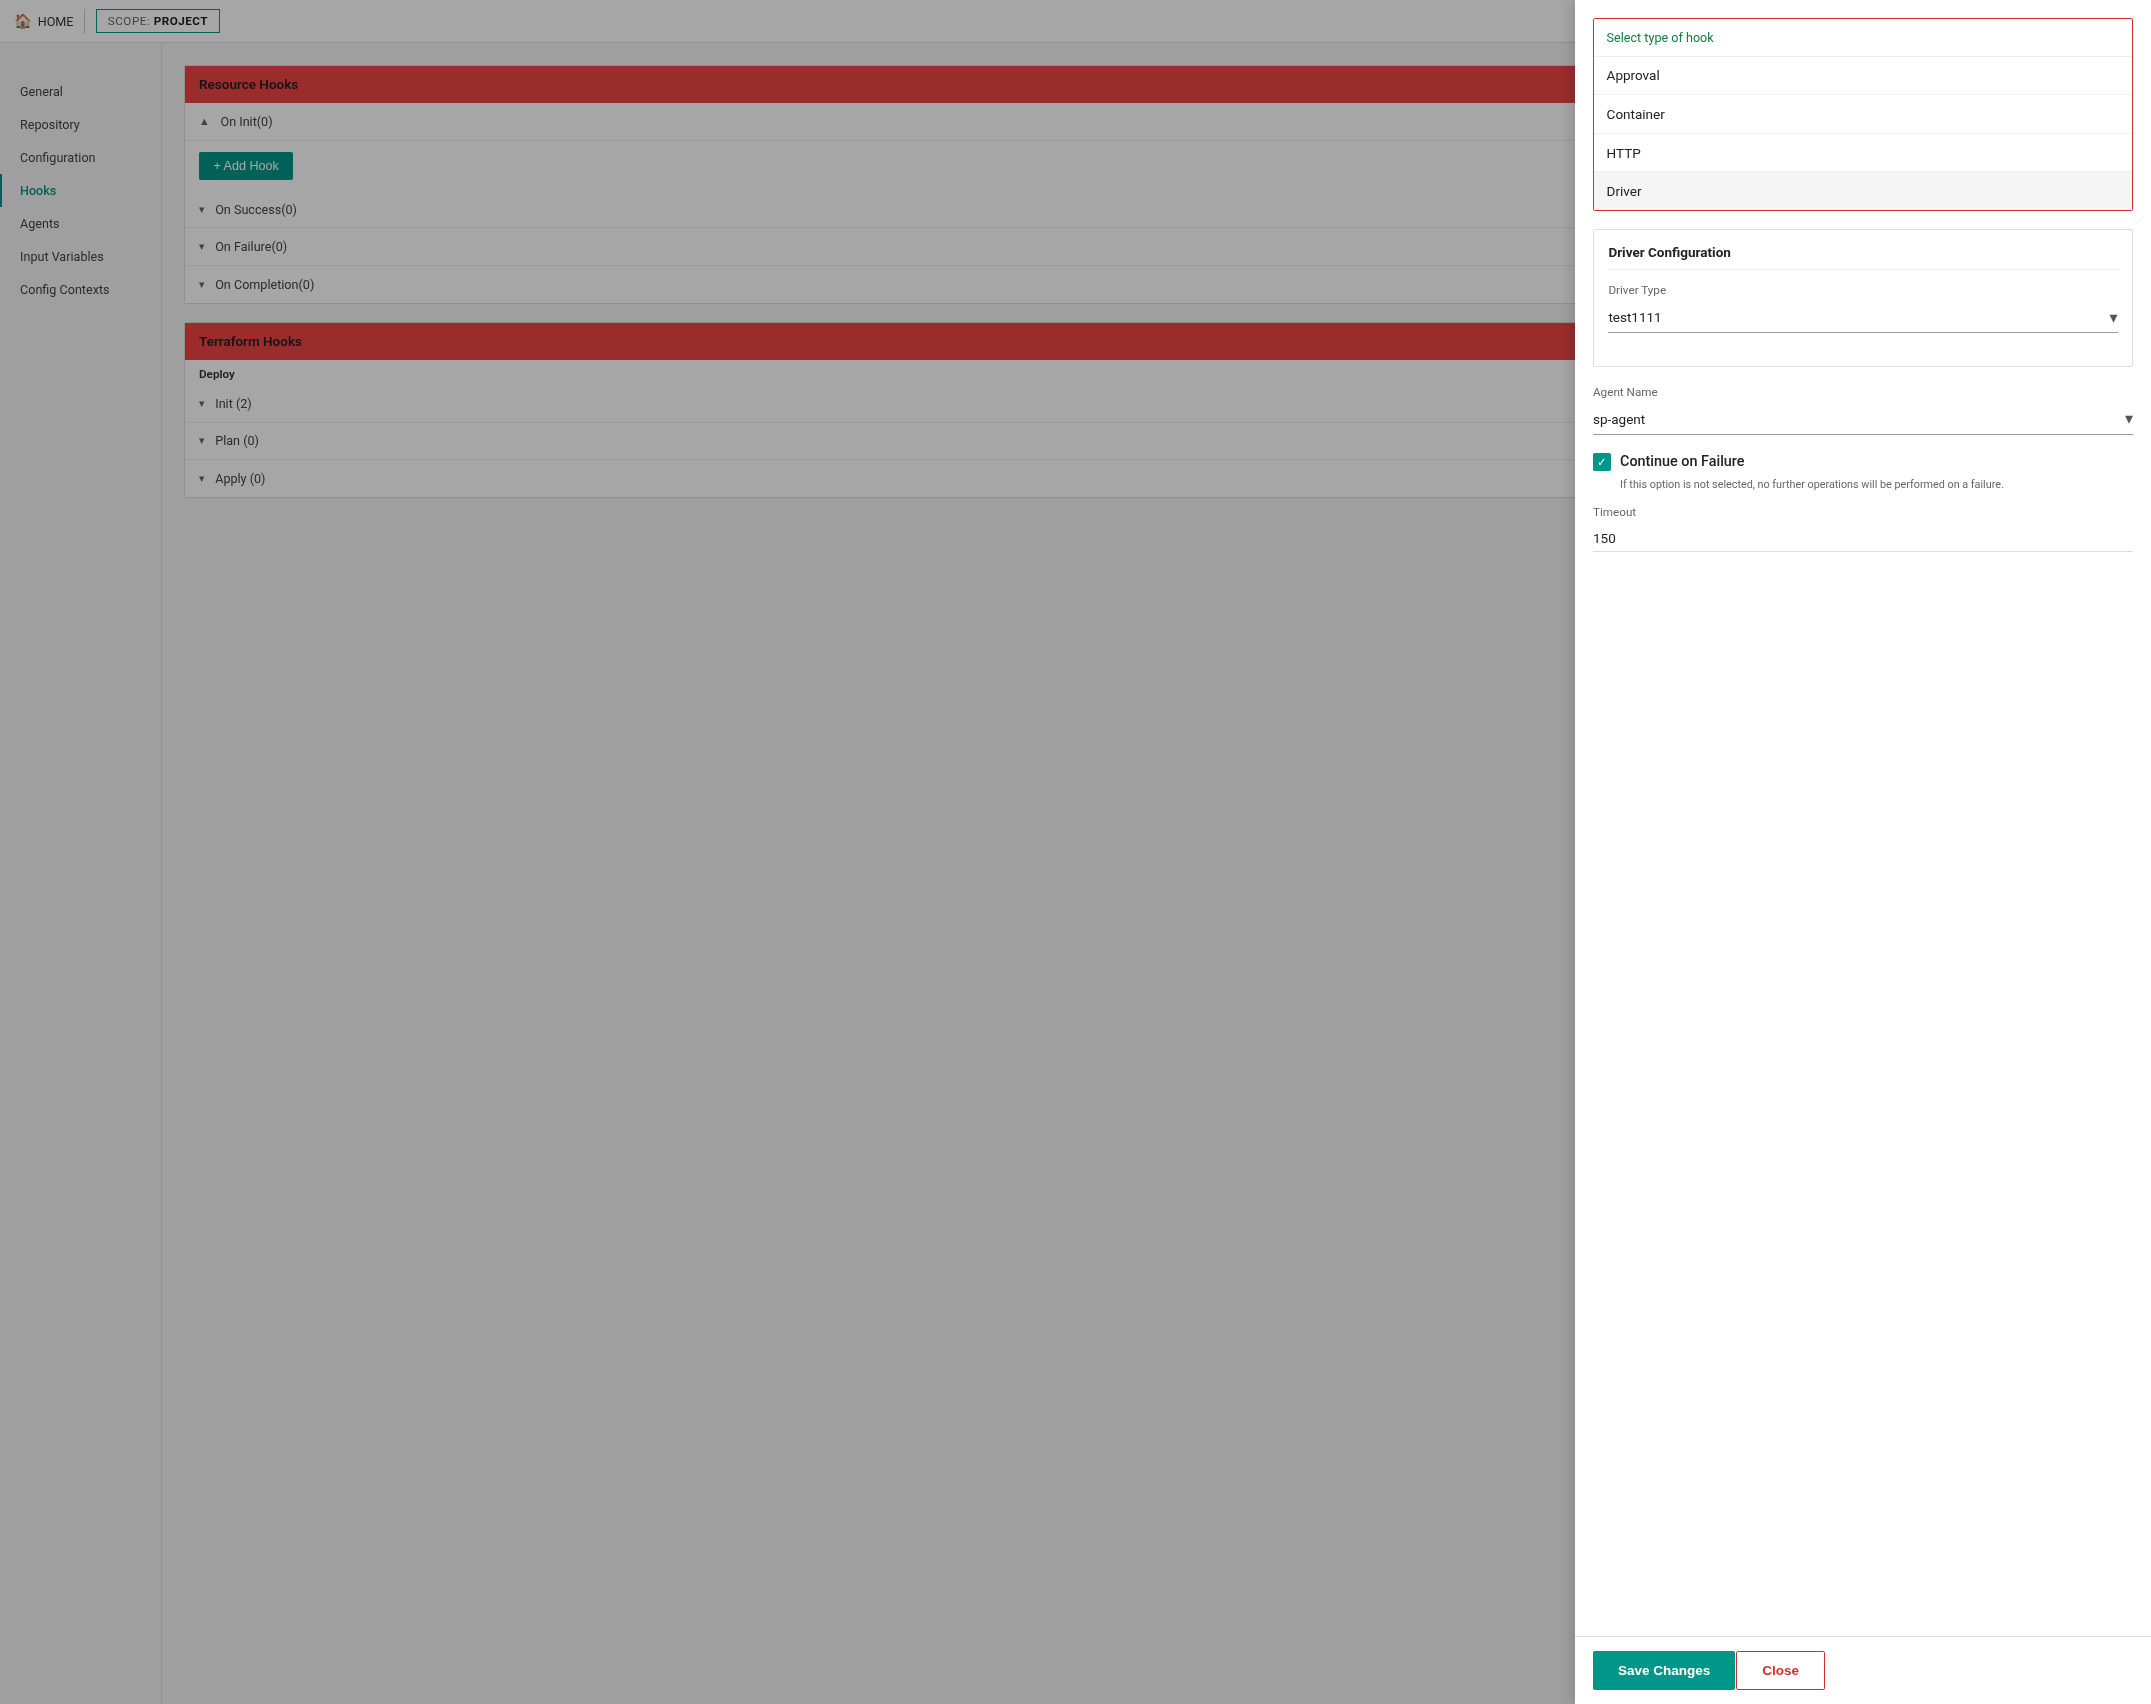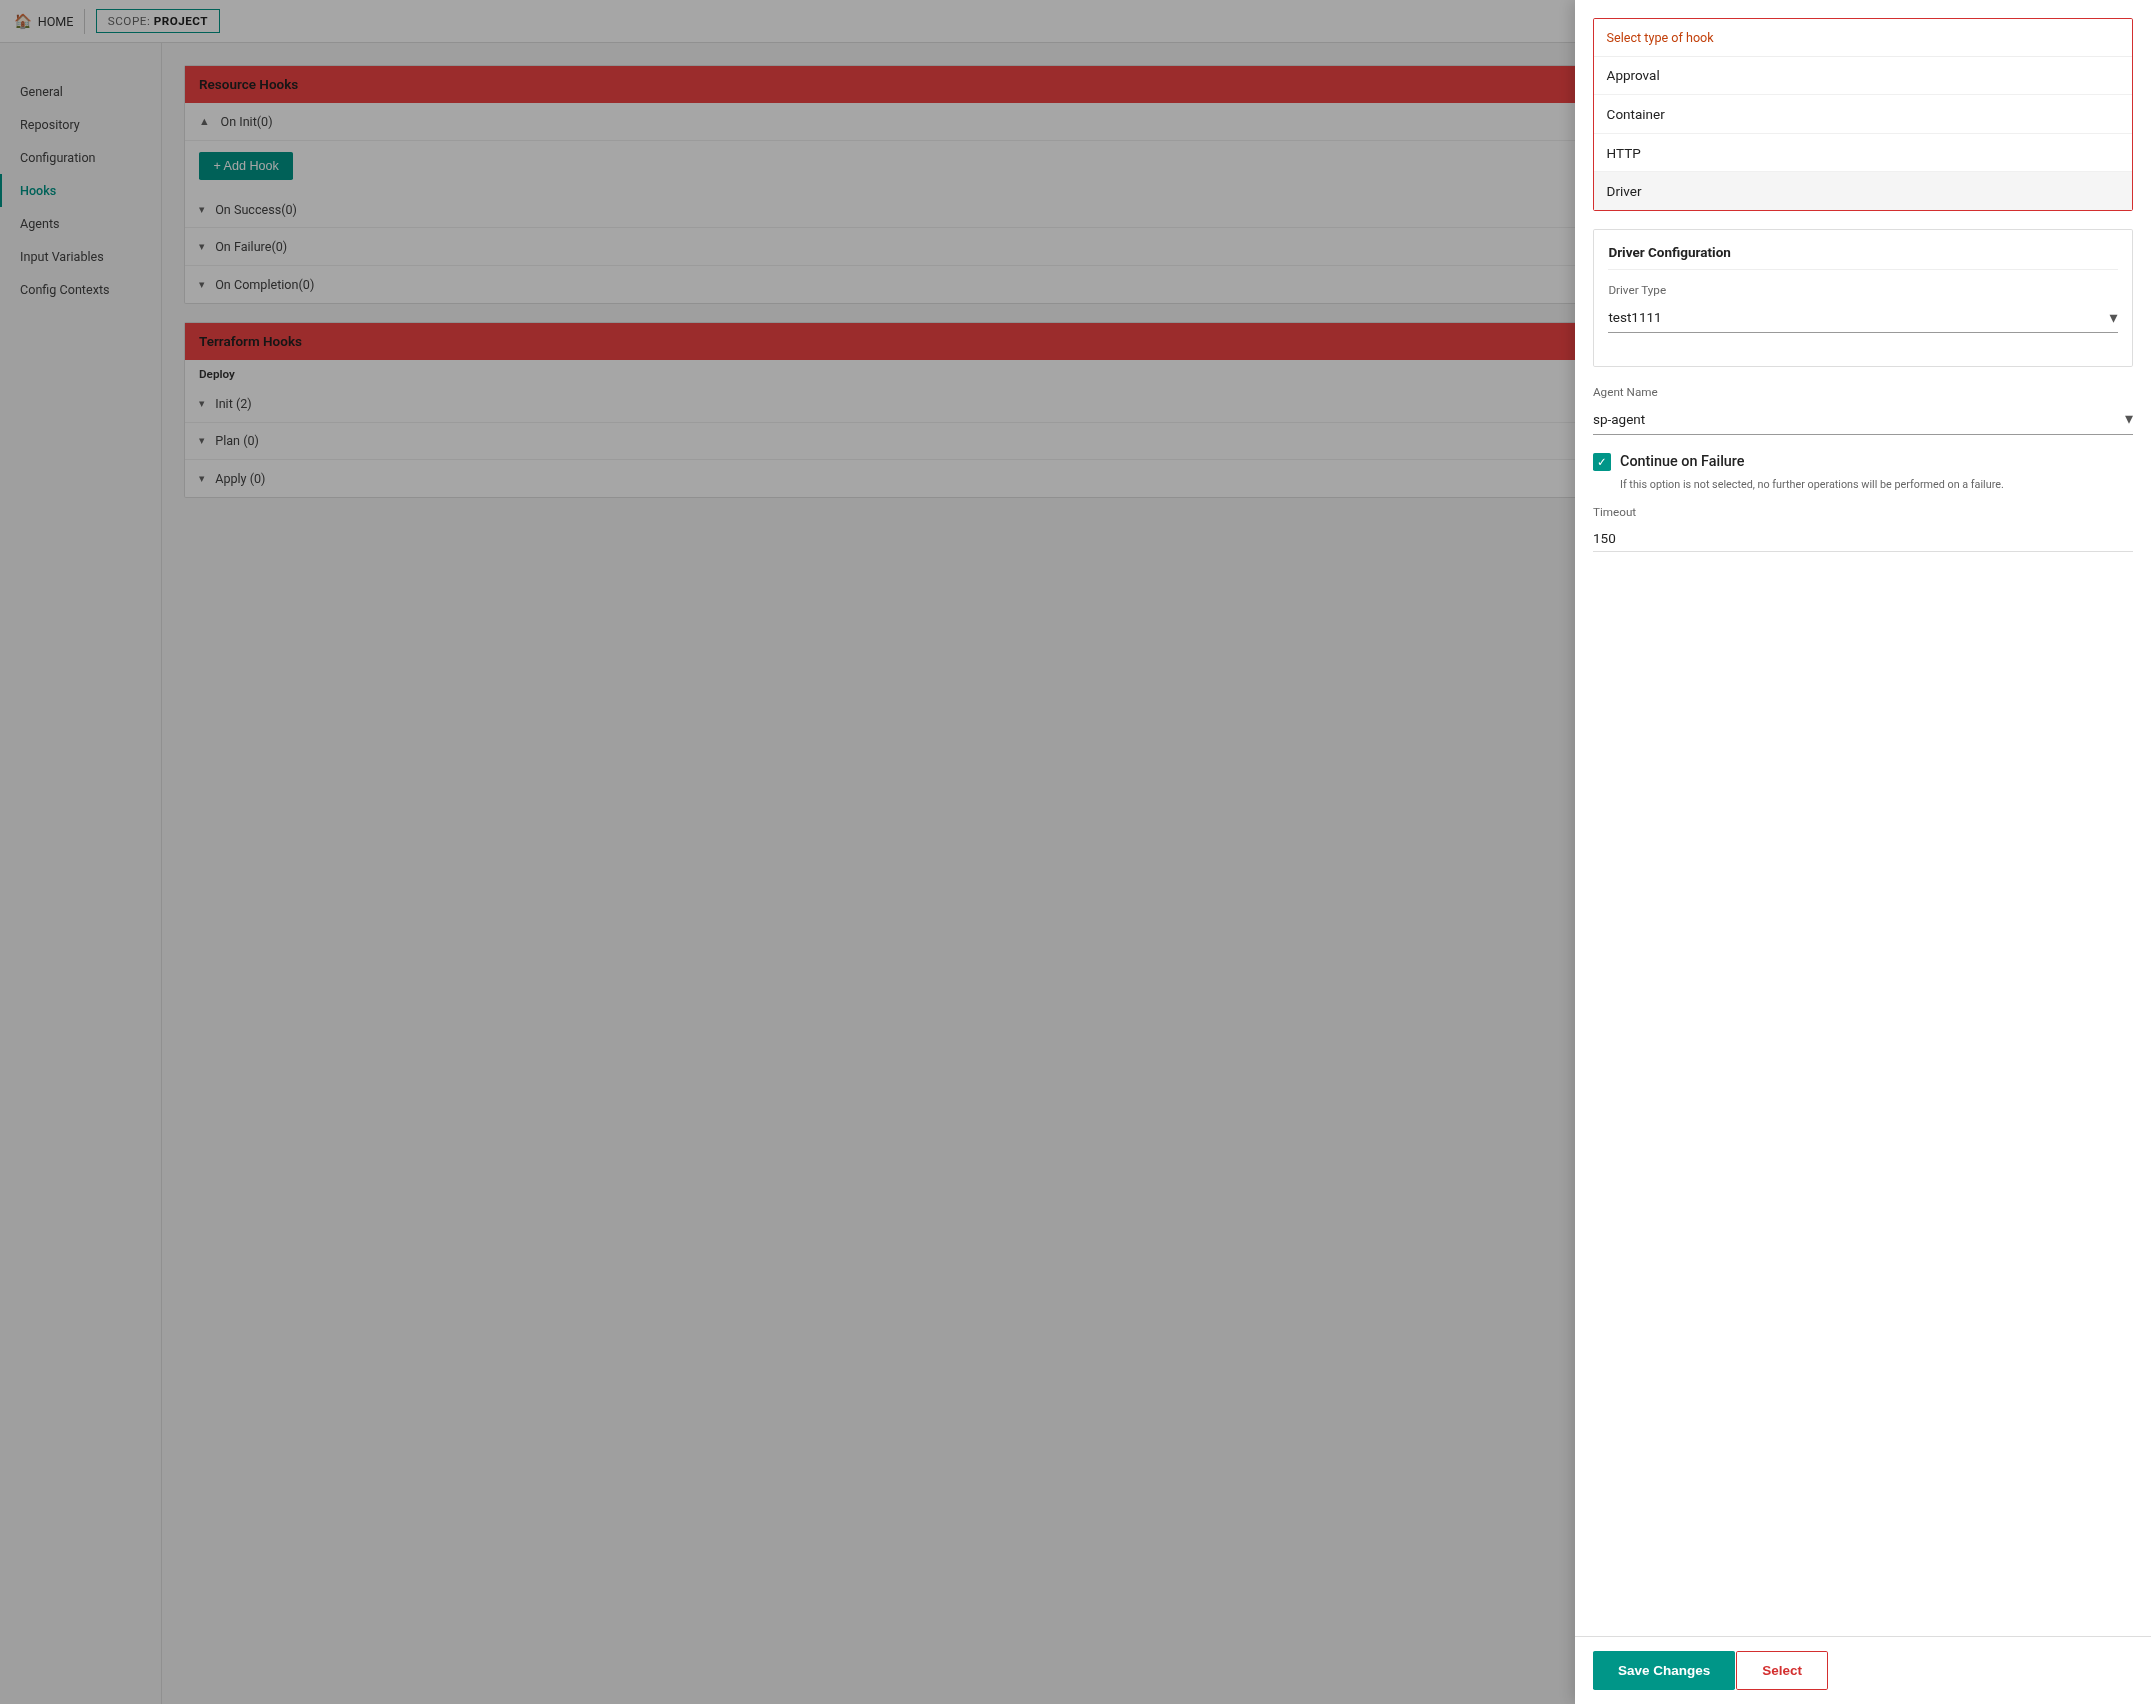--- a/index.html
+++ b/index.html
@@ -75,21 +75,21 @@
     .panel-header {
       background: #e0efee; padding: 12.6px 18px; font-size: 15.3px; font-weight: 700;
       color: #222; flex-shrink: 0;
     }
     .panel-body { flex: 1; overflow-y: auto; padding: 18px; }
 
     
     .hook-type-dropdown {
       border: 1.8px solid #d32f2f; border-radius: 1.8px; margin-bottom: 18px; background: #fff;
     }
-    .dropdown-placeholder { padding: 10.8px 12.6px; font-size: 12.6px; color: #c2410c; border-bottom: 0.9px solid #eee; }
+    .dropdown-placeholder { padding: 10.8px 12.6px; font-size: 12.6px; color: #15803d; border-bottom: 0.9px solid #eee; }
     .dropdown-option {
       padding: 10.8px 12.6px; font-size: 13.5px; color: #222; cursor: pointer;
       border-bottom: 0.9px solid #f0f0f0;
     }
     .dropdown-option:last-child { border-bottom: none; background: #f5f5f5; }
 
     
     .config-card {
       border: 0.9px solid #ddd; border-radius: 1.8px; margin-bottom: 18px; padding: 14.4px;
     }
@@ -252,16 +252,16 @@
 
     <div class="field-group">
       <div class="field-label">Timeout</div>
       <div class="timeout-value">150</div>
     </div>
 
   </div>
 
   <div class="panel-footer">
     <button class="btn-save">Save Changes</button>
-    <button class="btn-close">Select</button>
+    <button class="btn-close">Close</button>
   </div>
 </div>
 
 
 </body></html>

